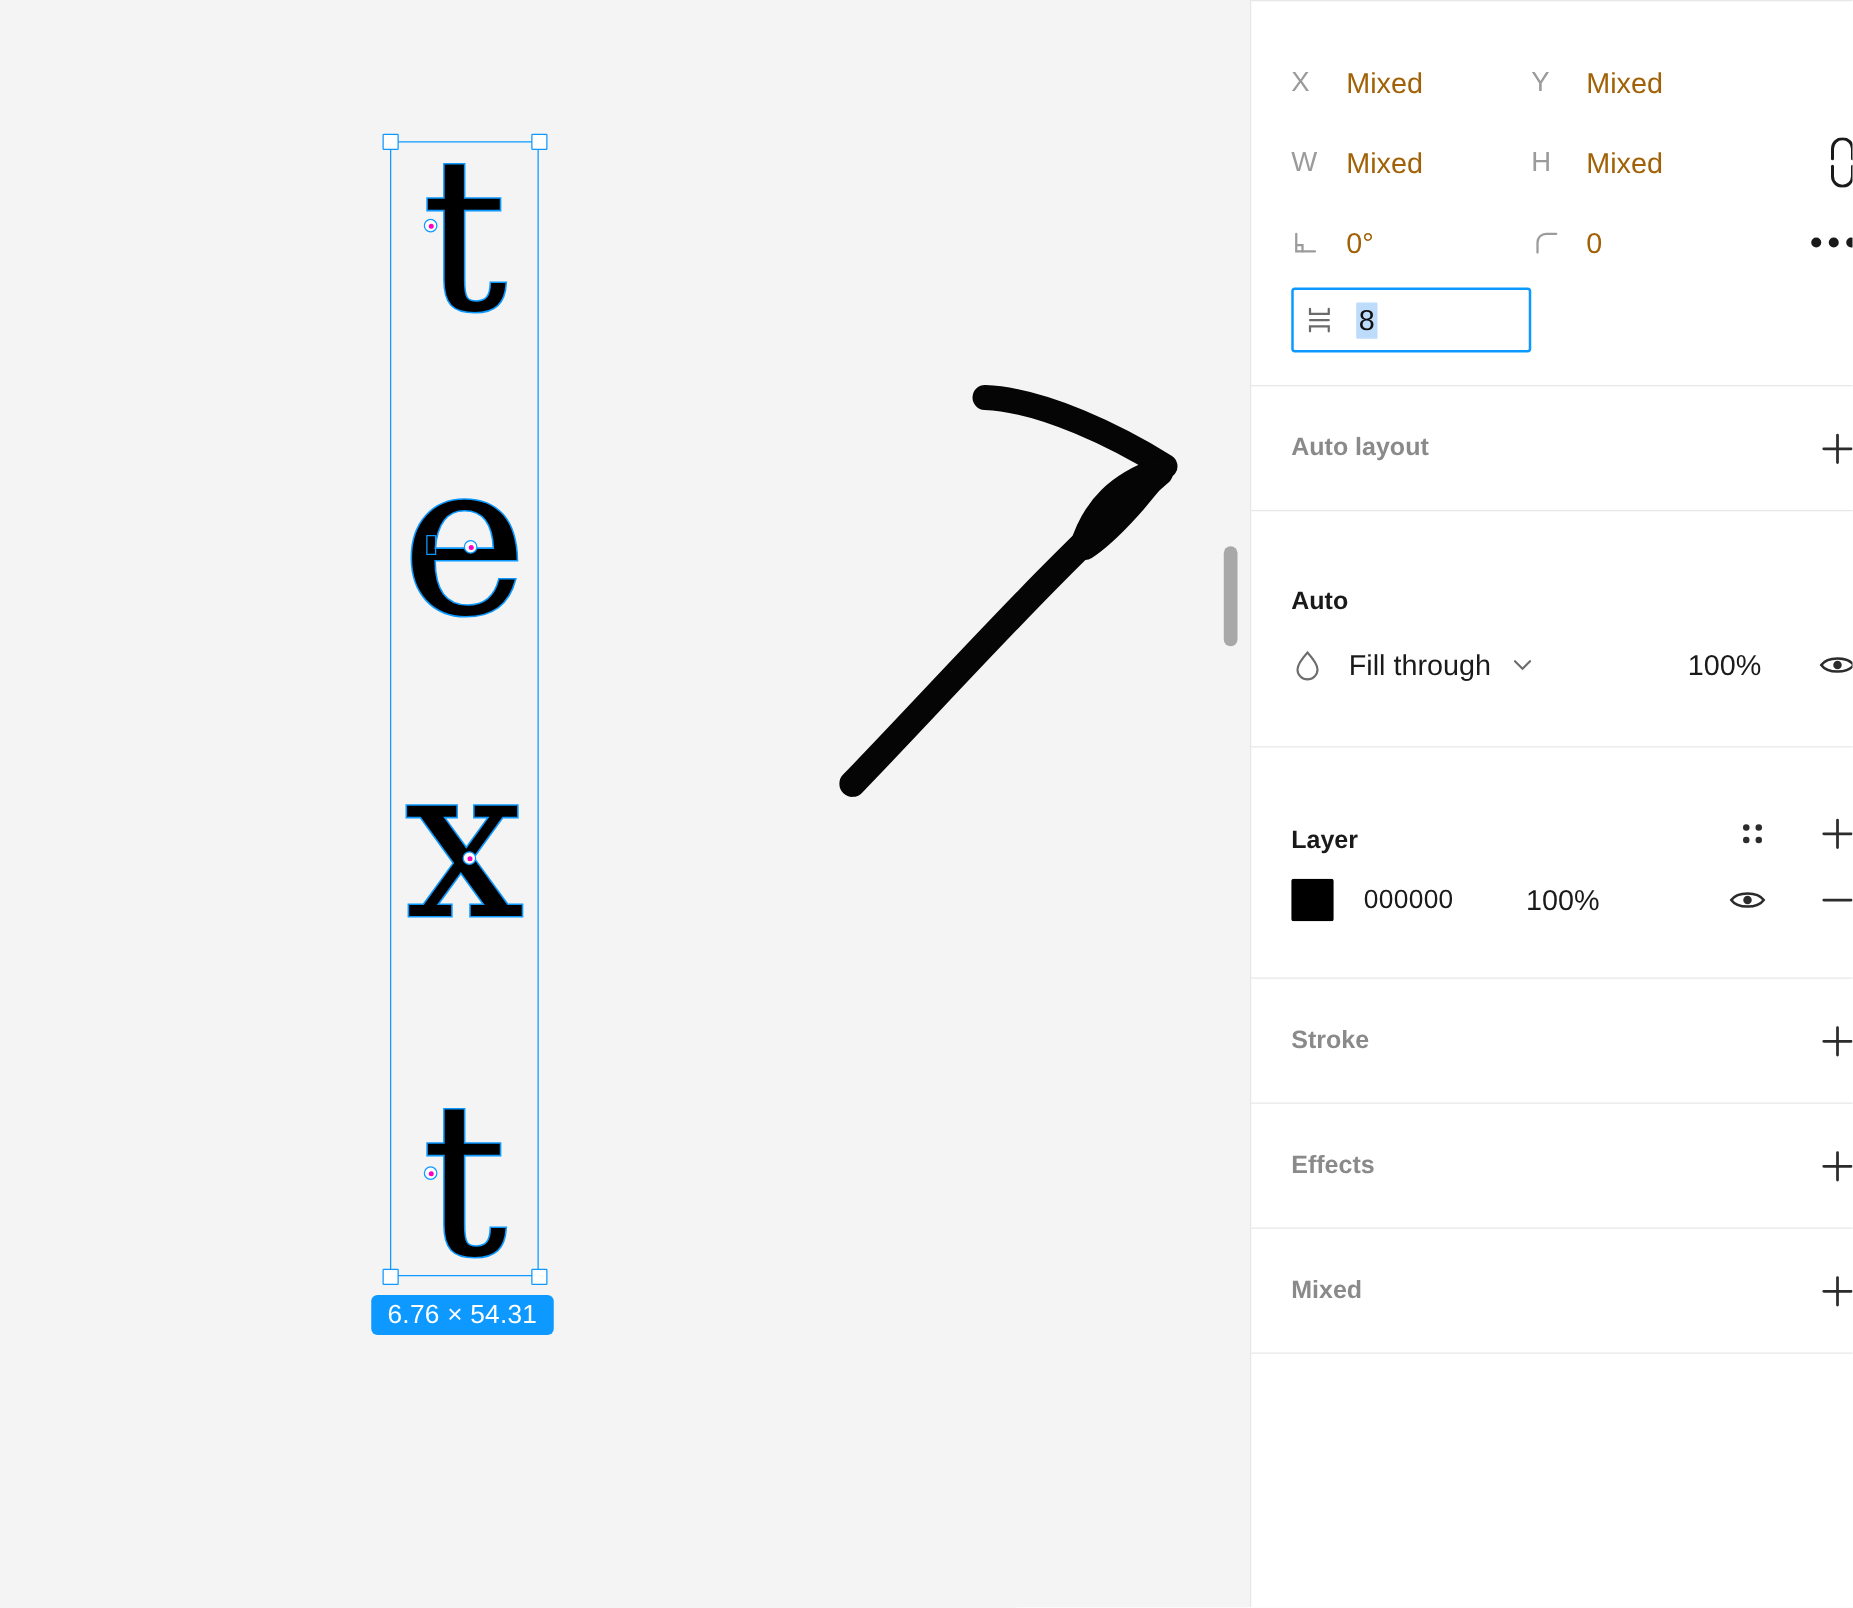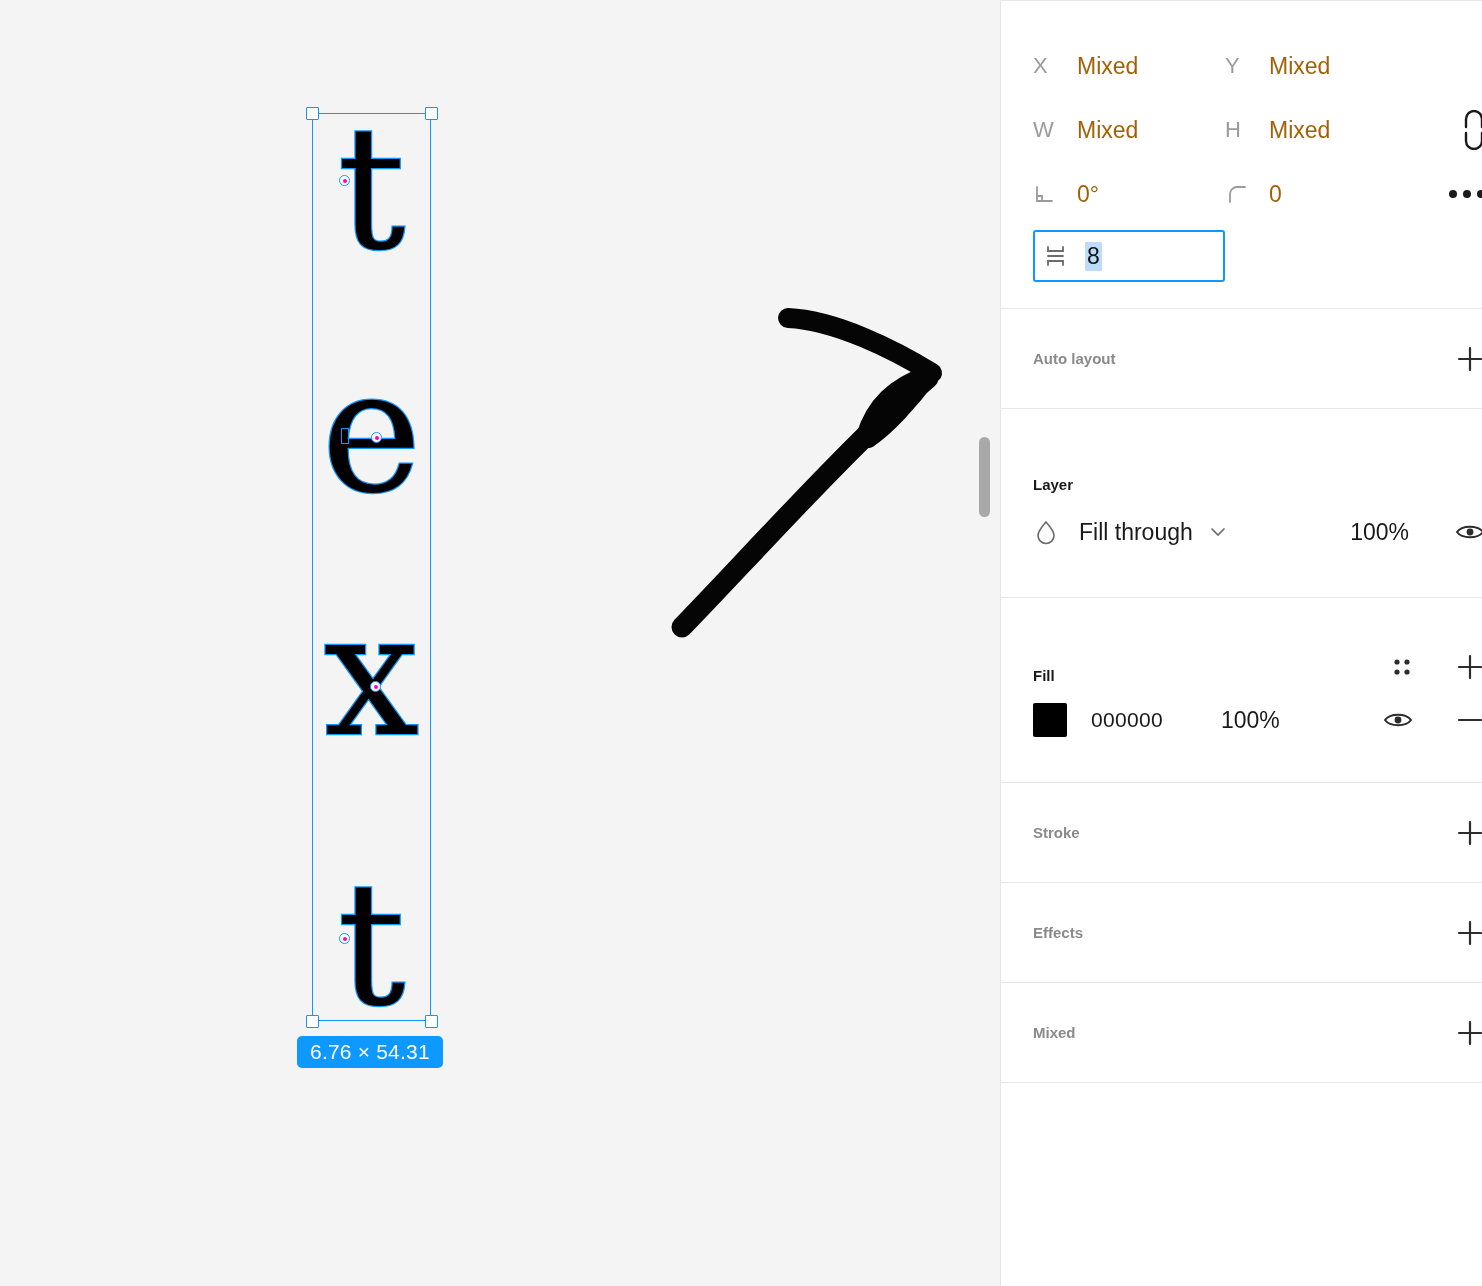--- a/index.html
+++ b/index.html
@@ -225,21 +225,21 @@
     border-radius: 1px;
   }
 
   
   .sec-head {
     display: flex;
     align-items: center;
     height: 96px;
   }
   .sec-title {
-    font-size: 15px;
+    font-size: 20px;
     font-weight: bold;
     color: #8a8a8a;
     text-align: center;
   }
   .sec-title.strong { color: #1a1a1a; }
   .sec-actions {
     margin-left: auto;
     display: flex;
     align-items: center;
     gap: 34px;
@@ -415,21 +415,21 @@
             <svg width="30" height="30" viewBox="0 0 30 30">
               <path d="M15 4 V26 M4 15 H26" stroke="#2c2c2c" stroke-width="2.2" stroke-linecap="round"></path>
             </svg>
           </div>
         </div>
       </div>
     </div>
 
     <div class="section sec-layer">
       <div class="sec-head">
-        <div class="sec-title strong">Layer</div>
+        <div class="sec-title strong">Auto</div>
       </div>
       <div class="layer-row">
         <div class="blend-ico">
           <svg width="26" height="26" viewBox="0 0 26 26" fill="none">
             <path d="M13 3 C 13 3, 21 12, 21 16.5 A8 8 0 0 1 5 16.5 C5 12, 13 3, 13 3 Z" stroke="#6d6d6d" stroke-width="1.7"></path>
           </svg>
         </div>
         <div class="blend-name">Fill through</div>
         <span class="chev">
           <svg width="22" height="22" viewBox="0 0 22 22" fill="none">
@@ -441,21 +441,21 @@
           <svg width="32" height="24" viewBox="0 0 32 24" fill="none">
             <path d="M3 12 C 8 5, 24 5, 29 12 C 24 19, 8 19, 3 12 Z" stroke="#2c2c2c" stroke-width="2"></path>
             <circle cx="16" cy="12" r="3.4" fill="#2c2c2c"></circle>
           </svg>
         </div>
       </div>
     </div>
 
     <div class="section sec-fill">
       <div class="sec-head">
-        <div class="sec-title strong">Fill</div>
+        <div class="sec-title strong">Layer</div>
         <div class="sec-actions">
           <div class="icon-btn">
             <svg width="26" height="26" viewBox="0 0 26 26">
               <circle cx="8" cy="8" r="2.6" fill="#2c2c2c"></circle>
               <circle cx="18" cy="8" r="2.6" fill="#2c2c2c"></circle>
               <circle cx="8" cy="18" r="2.6" fill="#2c2c2c"></circle>
               <circle cx="18" cy="18" r="2.6" fill="#2c2c2c"></circle>
             </svg>
           </div>
           <div class="icon-btn">

